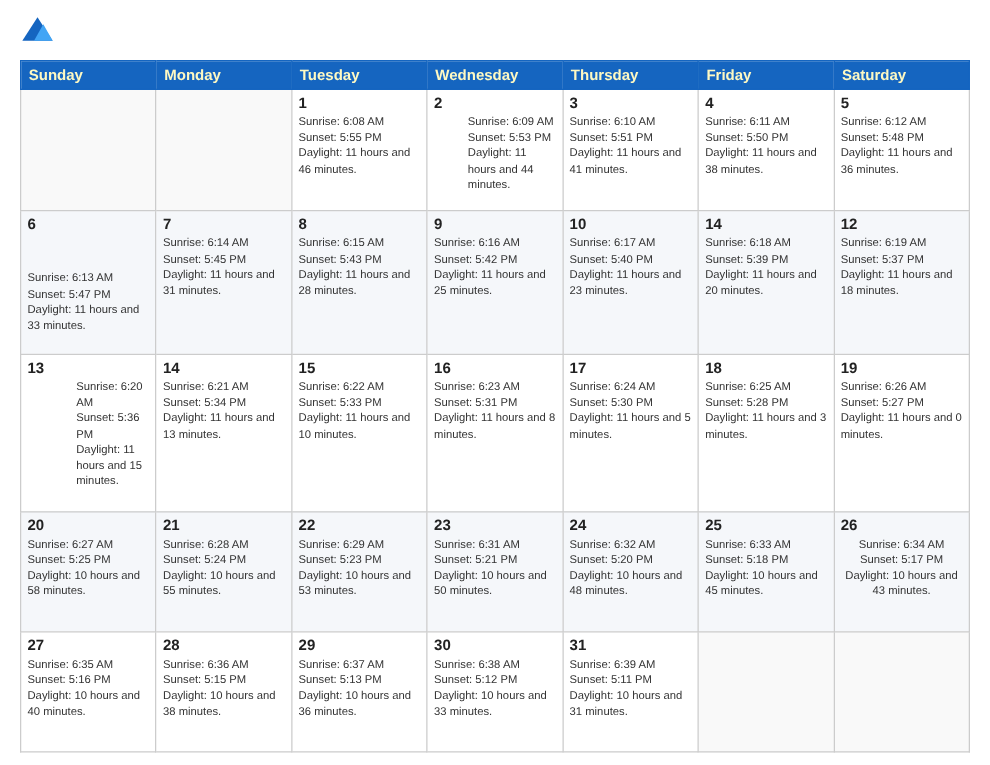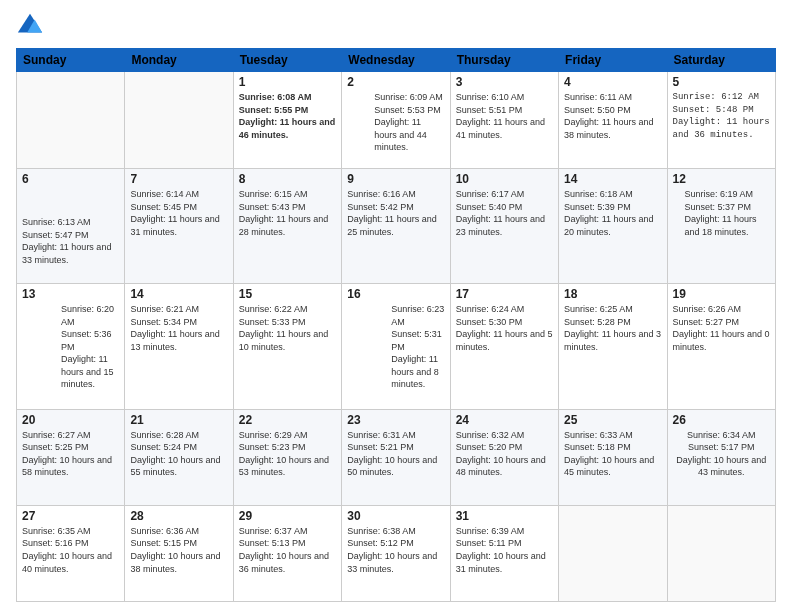--- a/index.html
+++ b/index.html
@@ -53,21 +53,21 @@
       color: #555;
     }
     .calendar {
       flex: 1;
       border-collapse: collapse;
       width: 100%;
       table-layout: fixed;
     }
     .calendar th {
       background: #1565c0;
-      color: #000000;
+      color: #fef9c3;
       font-size: 12px;
       font-weight: bold;
       padding: 4px 6px;
       text-align: left;
       border: 1px solid #1565c0;
     }
     .calendar td {
       border: 1px solid #ccc;
       vertical-align: top;
       padding: 3px 5px;
@@ -127,21 +127,21 @@
           <th>Friday</th>
           <th>Saturday</th>
         </tr>
     </thead>
     <tbody id="calendar-body">
     <tr>
           <td class="empty-cell"></td>
           <td class="empty-cell"></td>
           <td>
             <span class="day-number">1</span>
-            <div class="day-info" style="white-space: pre-line; font-weight: bold;">Sunrise: 6:08 AM
+            <div class="day-info" style="white-space: pre-line;">Sunrise: 6:08 AM
 Sunset: 5:55 PM
 Daylight: 11 hours and 46 minutes.</div>
           </td>
           <td>
             <span class="day-number">2</span>
             <div class="day-info" style="white-space: pre-line; margin-left: 27px;">Sunrise: 6:09 AM
 Sunset: 5:53 PM
 Daylight: 11 hours and 44 minutes.</div>
           </td>
           <td>
@@ -151,21 +151,21 @@
 Daylight: 11 hours and 41 minutes.</div>
           </td>
           <td>
             <span class="day-number">4</span>
             <div class="day-info" style="white-space: pre-line;">Sunrise: 6:11 AM
 Sunset: 5:50 PM
 Daylight: 11 hours and 38 minutes.</div>
           </td>
           <td>
             <span class="day-number">5</span>
-            <div class="day-info" style="white-space: pre-line; font-family: Liberation Mono, monospace;">Sunrise: 6:12 AM
+            <div class="day-info" style="white-space: pre-line;">Sunrise: 6:12 AM
 Sunset: 5:48 PM
 Daylight: 11 hours and 36 minutes.</div>
           </td>
         </tr>
         <tr>
           <td>
             <span class="day-number">6</span>
             <div class="day-info" style="white-space: pre-line; margin-top: 30px;">Sunrise: 6:13 AM
 Sunset: 5:47 PM
 Daylight: 11 hours and 33 minutes.</div>
@@ -195,21 +195,21 @@
 Daylight: 11 hours and 23 minutes.</div>
           </td>
           <td>
             <span class="day-number">14</span>
             <div class="day-info" style="white-space: pre-line;">Sunrise: 6:18 AM
 Sunset: 5:39 PM
 Daylight: 11 hours and 20 minutes.</div>
           </td>
           <td>
             <span class="day-number">12</span>
-            <div class="day-info" style="white-space: pre-line; margin-left: 12px;">Sunrise: 6:19 AM
+            <div class="day-info" style="white-space: pre-line;">Sunrise: 6:19 AM
 Sunset: 5:37 PM
 Daylight: 11 hours and 18 minutes.</div>
           </td>
         </tr>
         <tr>
           <td>
             <span class="day-number">13</span>
             <div class="day-info" style="white-space: pre-line; margin-left: 39px;">Sunrise: 6:20 AM
 Sunset: 5:36 PM
 Daylight: 11 hours and 15 minutes.</div>
@@ -221,21 +221,21 @@
 Daylight: 11 hours and 13 minutes.</div>
           </td>
           <td>
             <span class="day-number">15</span>
             <div class="day-info" style="white-space: pre-line;">Sunrise: 6:22 AM
 Sunset: 5:33 PM
 Daylight: 11 hours and 10 minutes.</div>
           </td>
           <td>
             <span class="day-number">16</span>
-            <div class="day-info" style="white-space: pre-line; margin-left: 44px;">Sunrise: 6:23 AM
+            <div class="day-info" style="white-space: pre-line;">Sunrise: 6:23 AM
 Sunset: 5:31 PM
 Daylight: 11 hours and 8 minutes.</div>
           </td>
           <td>
             <span class="day-number">17</span>
             <div class="day-info" style="white-space: pre-line;">Sunrise: 6:24 AM
 Sunset: 5:30 PM
 Daylight: 11 hours and 5 minutes.</div>
           </td>
           <td>

